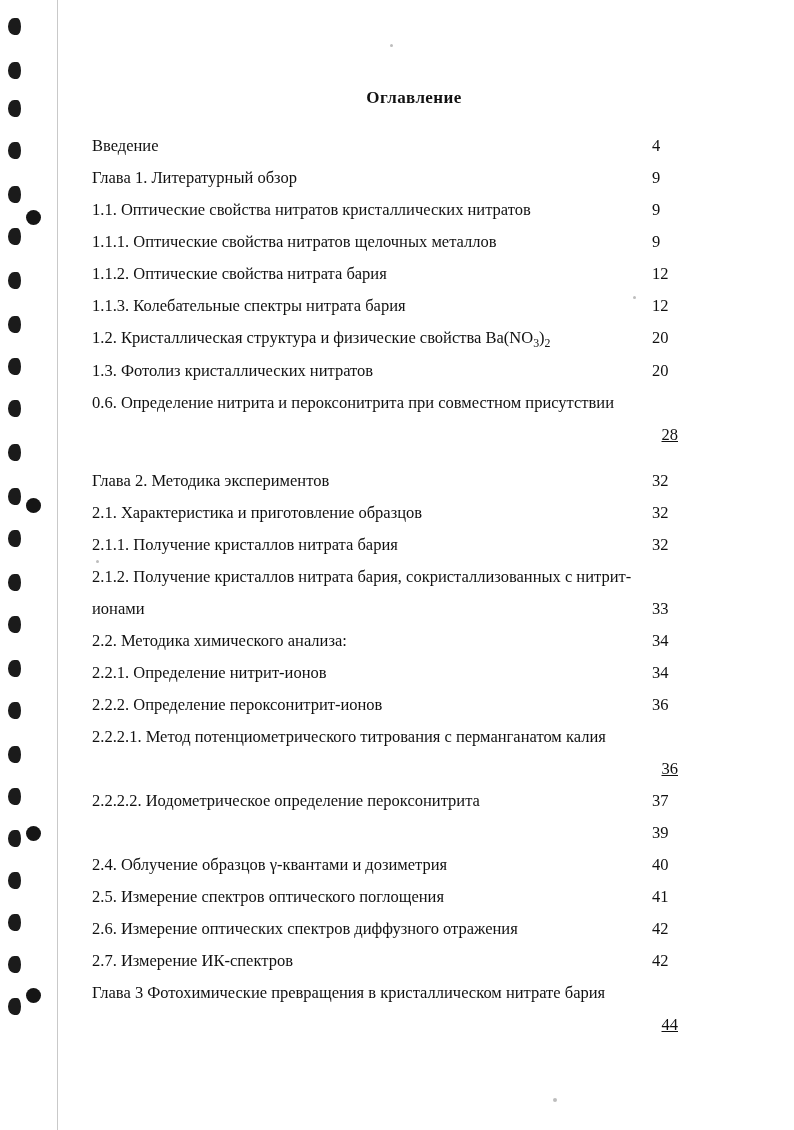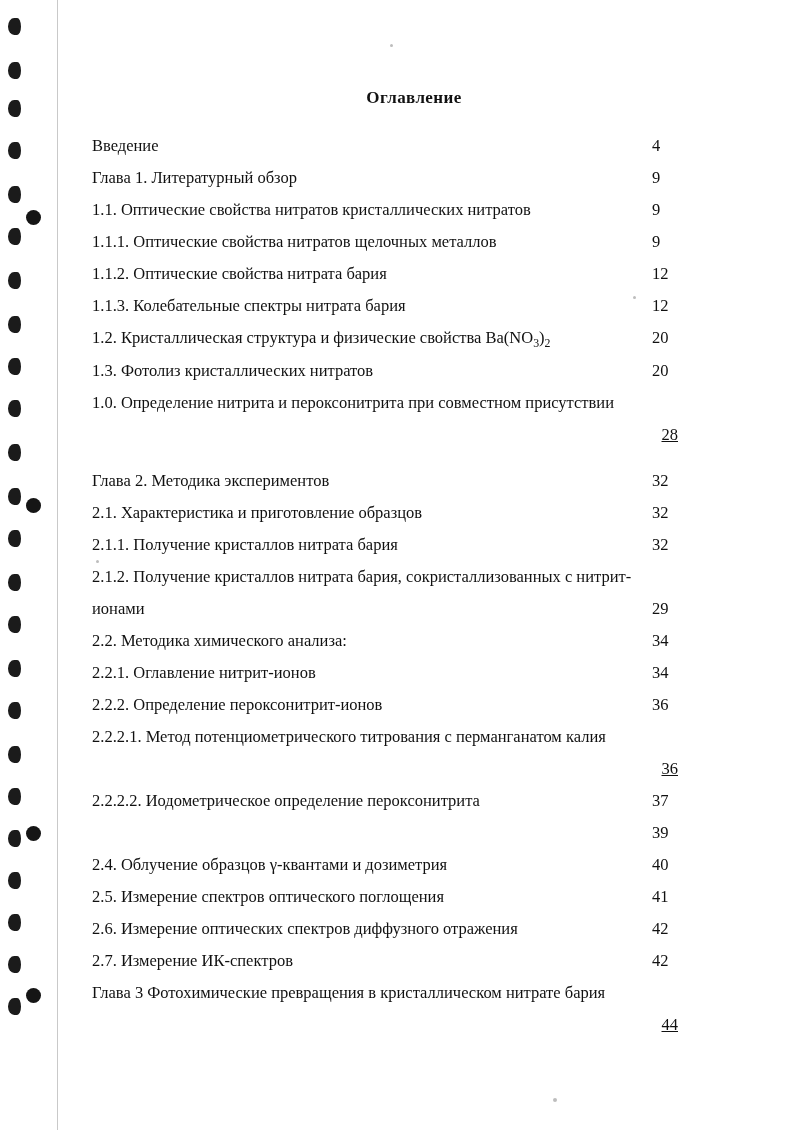--- a/index.html
+++ b/index.html
@@ -204,21 +204,21 @@
       <span class="label"><span>1.2. Кристаллическая структура и физические свойства Ba(NO</span><sub>3</sub><span>)</span><sub>2</sub></span>
       <span class="page-no">20</span>
     </div>
 
     <div class="toc-row">
       <span class="label">1.3. Фотолиз кристаллических нитратов</span>
       <span class="page-no">20</span>
     </div>
 
     <div class="toc-row wrap">
-      <span class="label">1.0. Определение нитрита и пероксонитрита при совместном присутствии</span>
+      <span class="label">0.6. Определение нитрита и пероксонитрита при совместном присутствии</span>
       <span class="page-no">28</span>
     </div>
 
     <div class="toc-row gap-before">
       <span class="label">Глава 2. Методика экспериментов</span>
       <span class="page-no">32</span>
     </div>
 
     <div class="toc-row">
       <span class="label">2.1. Характеристика и приготовление образцов</span>
@@ -228,30 +228,30 @@
     <div class="toc-row">
       <span class="label">2.1.1. Получение кристаллов нитрата бария</span>
       <span class="page-no">32</span>
     </div>
 
     <div class="toc-row" style="white-space:normal;">
       <span class="label" style="max-width:594px;">2.1.2. Получение кристаллов нитрата бария, сокристаллизованных с нитрит-</span>
     </div>
     <div class="toc-row">
       <span class="label">ионами</span>
-      <span class="page-no">29</span>
+      <span class="page-no">33</span>
     </div>
 
     <div class="toc-row">
       <span class="label">2.2. Методика химического анализа:</span>
       <span class="page-no">34</span>
     </div>
 
     <div class="toc-row">
-      <span class="label">2.2.1. Оглавление нитрит-ионов</span>
+      <span class="label">2.2.1. Определение нитрит-ионов</span>
       <span class="page-no">34</span>
     </div>
 
     <div class="toc-row">
       <span class="label">2.2.2. Определение пероксонитрит-ионов</span>
       <span class="page-no">36</span>
     </div>
 
     <div class="toc-row wrap">
       <span class="label">2.2.2.1. Метод потенциометрического титрования с перманганатом калия</span>

